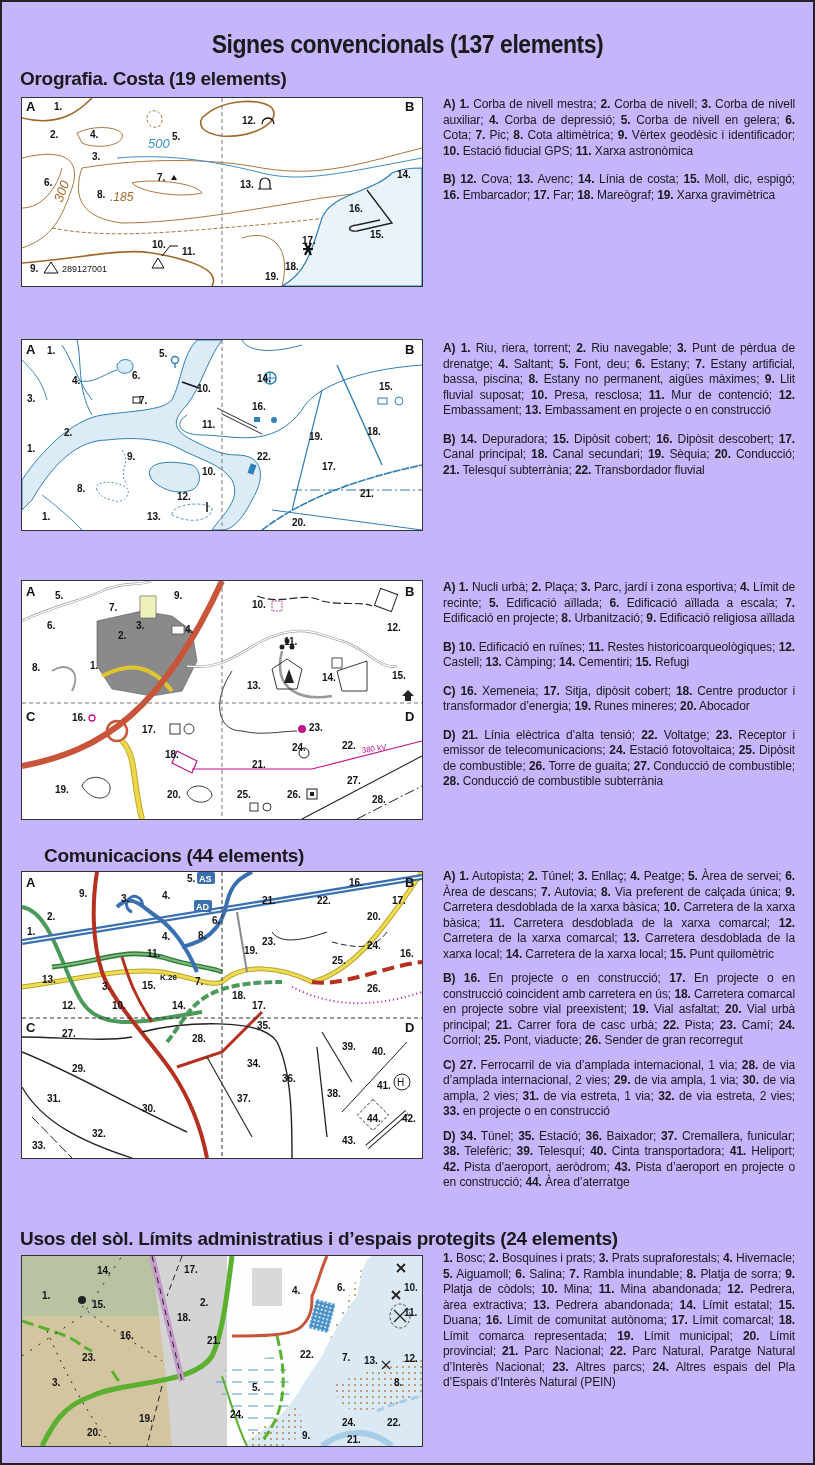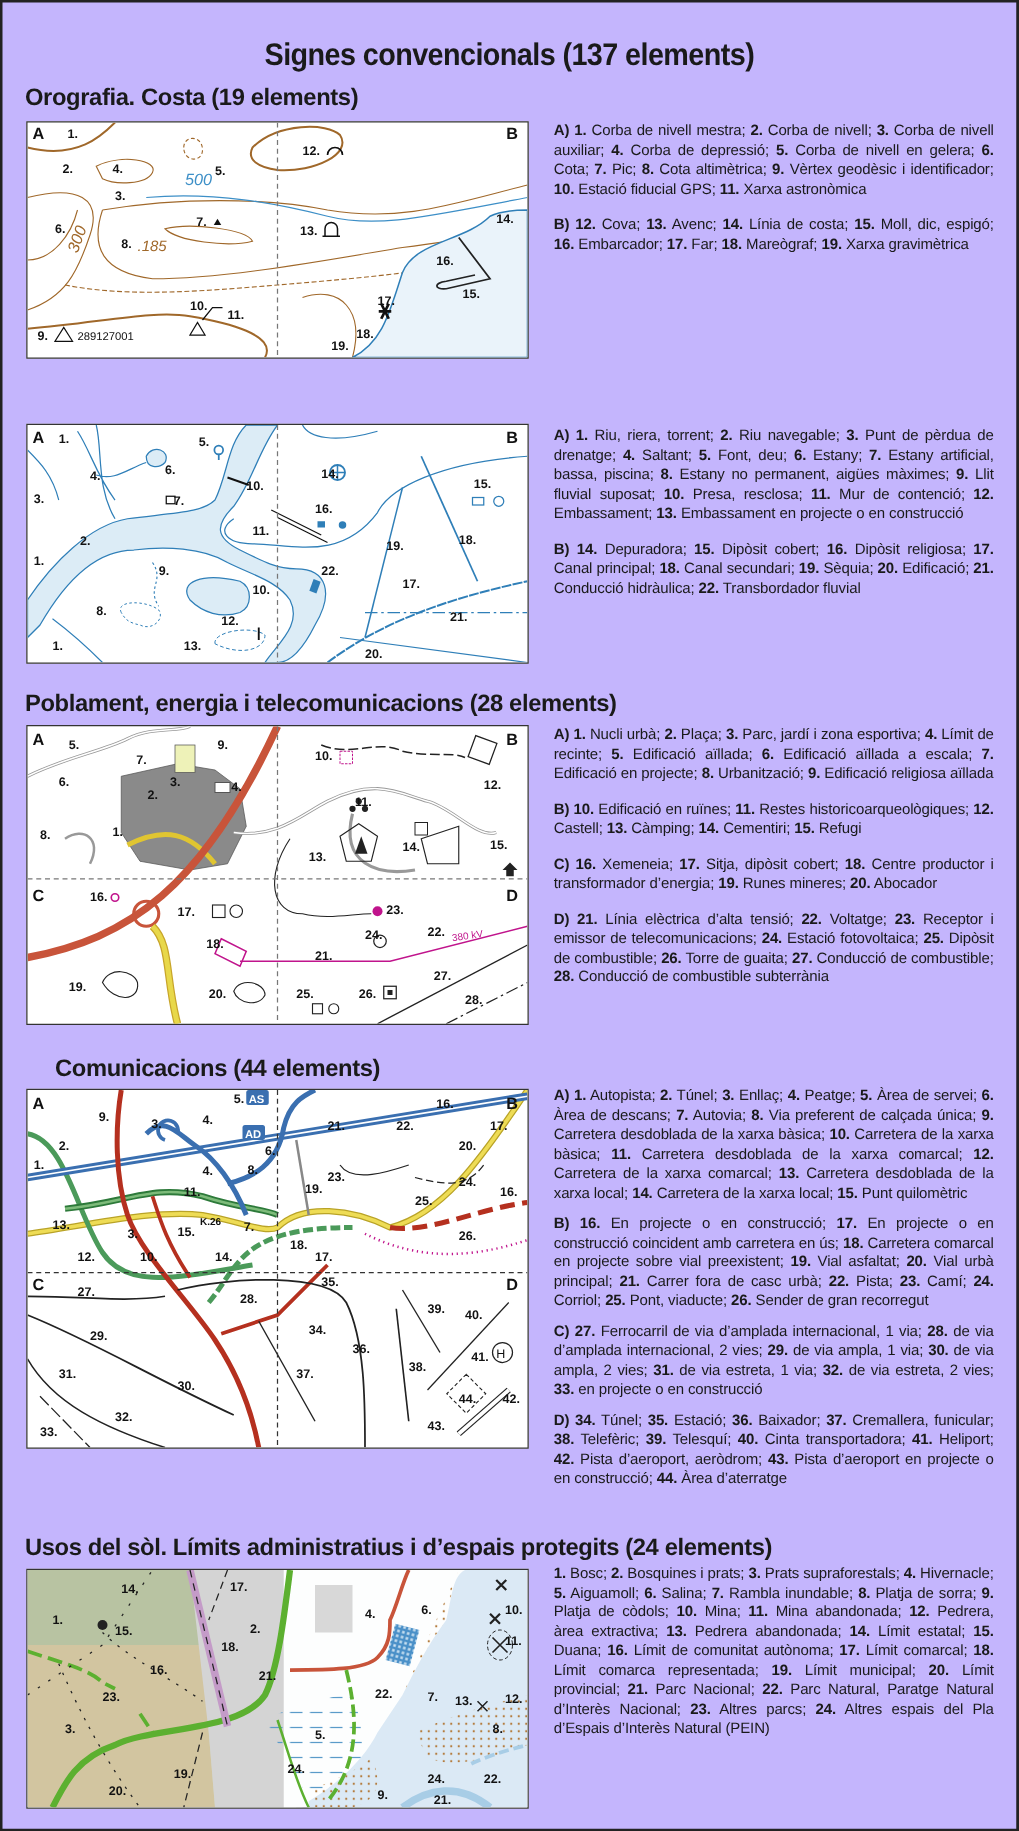--- a/index.html
+++ b/index.html
@@ -138,24 +138,23 @@
         <text x="55" y="152">8.</text>
         <text x="155" y="160">12.</text>
       <text x="338" y="157">21.</text>
         <text x="125" y="180">13.</text>
         <text x="20" y="180">1.</text>
       <text x="270" y="186">20.</text>
     </svg>
   </div>
   <div class="legend" style="top:339px;">
     <p><b>A)</b> <b>1.</b> <span>Riu, riera, torrent</span>; <b>2.</b> <span>Riu navegable</span>; <b>3.</b> <span>Punt de pèrdua de drenatge</span>; <b>4.</b> <span>Saltant</span>; <b>5.</b> <span>Font, deu</span>; <b>6.</b> <span>Estany</span>; <b>7.</b> <span>Estany artificial, bassa, piscina</span>; <b>8.</b> <span>Estany no permanent, aigües màximes</span>; <b>9.</b> <span>Llit fluvial suposat</span>; <b>10.</b> <span>Presa, resclosa</span>; <b>11.</b> <span>Mur de contenció</span>; <b>12.</b> <span>Embassament</span>; <b>13.</b> <span>Embassament en projecte o en construcció</span></p>
-    <p><b>B)</b> <b>14.</b> <span>Depuradora</span>; <b>15.</b> <span>Dipòsit cobert</span>; <b>16.</b> <span>Dipòsit religiosa</span>; <b>17.</b> <span>Canal principal</span>; <b>18.</b> <span>Canal secundari</span>; <b>19.</b> <span>Sèquia</span>; <b>20.</b> <span>Edificació</span>; <b>21.</b> <span>Conducció hidràulica</span>; <b>22.</b> <span>Transbordador fluvial</span></p>
-  </div>
-
-  <div class="sec-title" style="top:551px;">Poblament, energia i telecomunicacions (28 elements)</div>
+    <p><b>B)</b> <b>14.</b> <span>Depuradora</span>; <b>15.</b> <span>Dipòsit cobert</span>; <b>16.</b> <span>Dipòsit descobert</span>; <b>17.</b> <span>Canal principal</span>; <b>18.</b> <span>Canal secundari</span>; <b>19.</b> <span>Sèquia</span>; <b>20.</b> <span>Conducció</span>; <b>21.</b> <span>Telesquí subterrània</span>; <b>22.</b> <span>Transbordador fluvial</span></p>
+  </div>
+
   <div class="map" style="top:578px;height:238px;">
     <svg viewBox="0 0 400 238" preserveAspectRatio="none">
       <path d="M0,40 C30,25 60,20 80,10 C100,0 120,5 130,0" fill="none" stroke="#999" stroke-width="2.5"></path>
       <path d="M0,40 C30,25 60,20 80,10 C100,0 120,5 130,0" fill="none" stroke="#fff" stroke-width="1.2"></path>
       <path d="M75,40 L120,30 L150,35 L170,50 L175,80 L160,110 L130,115 L90,108 L75,85 Z" fill="#8a8a8a" stroke="#555" stroke-width="0.6"></path>
       <path d="M80,95 C110,80 130,85 150,110" fill="none" stroke="#e0c531" stroke-width="4"></path>
       <rect x="118" y="15" width="16" height="22" fill="#eef2b8" stroke="#555" stroke-width="0.6"></rect>
       <rect x="150" y="45" width="12" height="8" fill="#fff" stroke="#555" stroke-width="0.8"></rect>
       <path d="M30,90 C45,80 60,90 50,110" fill="none" stroke="#999" stroke-width="2"></path>
       <path d="M0,185 C80,170 140,130 200,0" fill="none" stroke="#c8543a" stroke-width="6"></path>

